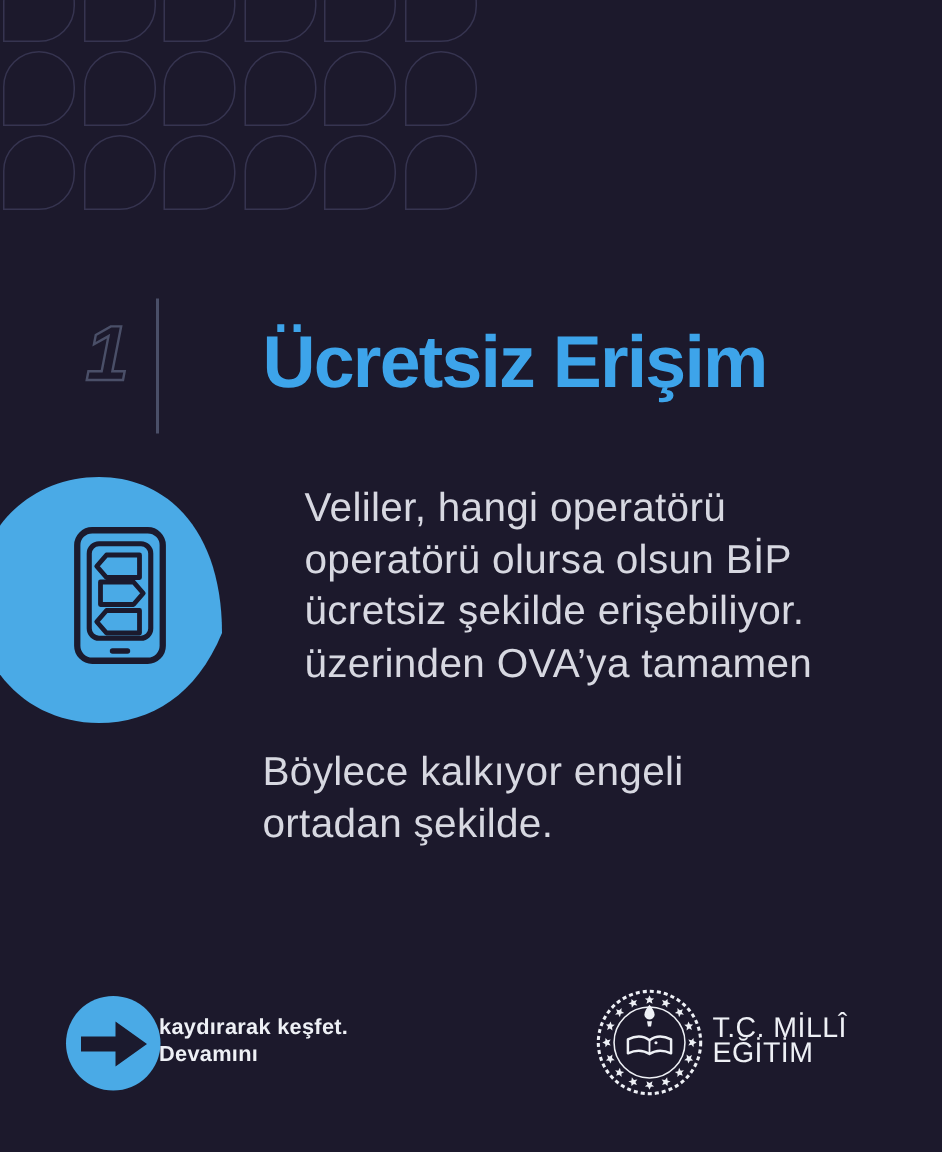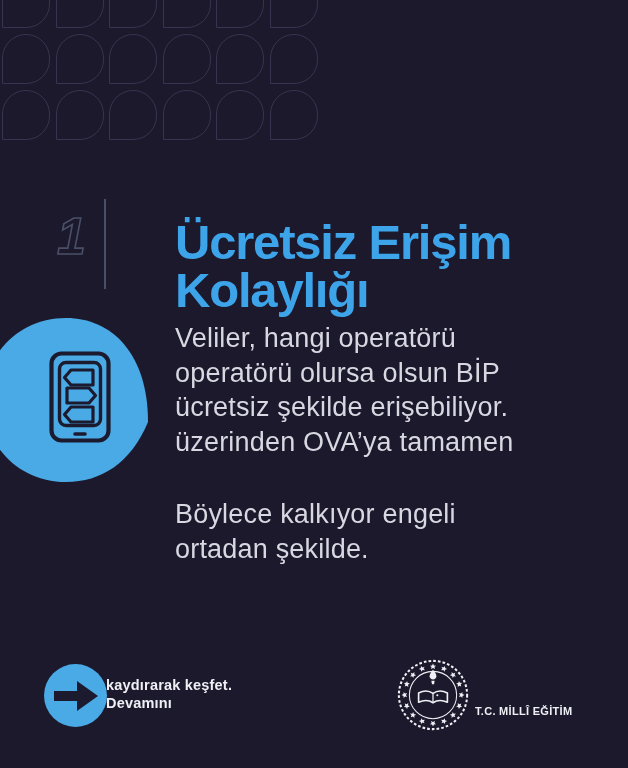--- a/index.html
+++ b/index.html
@@ -15,34 +15,34 @@
   
   .num{position:absolute;left:57px;top:210px;font-size:52px;font-style:italic;font-weight:700;
     color:transparent;-webkit-text-stroke:1.6px var(--muted-outline,#4a4f68);line-height:1;}
   .divider{position:absolute;left:104px;top:199px;width:2px;height:90px;background:var(--muted-outline,#4a4f68);}
   
   .title{position:absolute;left:175px;top:218px;font-size:49px;line-height:48px;font-weight:800;
     letter-spacing:-1.2px;color:var(--title-blue,#3da4ea);}
   
   .para{position:absolute;left:175px;font-size:27px;line-height:34.5px;letter-spacing:0.2px;
     color:var(--body-text,#d7d8e1);font-weight:400;}
-  .para1{top:321px;}
+  .para1{top:321px;margin-left:28px;}
   .para2{top:497px;}
   
   .blob{position:absolute;left:-18px;top:316px;width:170px;height:168px;}
   .phone{position:absolute;left:48px;top:350px;width:64px;height:94px;}
   
   .cta-circle{position:absolute;left:44px;top:664px;width:63px;height:63px;border-radius:50%;
     background:var(--accent-blue,#4aaae6);display:flex;align-items:center;justify-content:center;cursor:pointer;}
   .cta-text{position:absolute;left:106px;top:677px;font-size:14.5px;line-height:17.5px;font-weight:600;
     color:var(--white-text,#eef0f5);letter-spacing:0.2px;}
   
   .emblem{position:absolute;left:396px;top:658px;width:74px;height:74px;}
-  .ministry{position:absolute;left:475px;top:677px;font-size:11px;line-height:17px;font-weight:700;
-    color:var(--white-text,#eef0f5);letter-spacing:0.3px;margin-top:26px;}
+  .ministry{position:absolute;left:475px;top:677px;font-size:19px;line-height:17px;font-weight:400;
+    color:var(--white-text,#eef0f5);letter-spacing:0.3px;}
 </style>
 </head>
 <body>
 
 <div class="canvas">
 
   <div class="pattern">
       <div class="pat-shape" style="left: 0px; top: 0px;"></div>
       <div class="pat-shape" style="left: 53.5px; top: 0px;"></div>
       <div class="pat-shape" style="left: 107px; top: 0px;"></div>
@@ -61,21 +61,20 @@
       <div class="pat-shape" style="left: 160.5px; top: 112px;"></div>
       <div class="pat-shape" style="left: 214px; top: 112px;"></div>
       <div class="pat-shape" style="left: 267.5px; top: 112px;"></div>
     </div>
 
   <div class="num">1</div>
   <div class="divider"></div>
 
   <div class="title">
     <div>Ücretsiz Erişim</div>
-    <div>Kolaylığı</div>
   </div>
 
   <svg class="blob" viewBox="0 0 170 168" aria-hidden="true">
     <path d="M166,106 C166,38 130,2 84,2 C37,2 2,38 2,84 C2,130 37,166 84,166 C119,166 149,147 166,106 Z" fill="var(--accent-blue,#4aaae6)"></path>
   </svg>
   <svg class="phone" viewBox="0 0 64 94" aria-hidden="true" fill="none" stroke="var(--dark-ink,#1b1a2e)" stroke-linejoin="round" stroke-linecap="round">
     <rect x="3.5" y="3.5" width="57" height="87" rx="10" stroke-width="4.2"></rect>
     <rect x="11.5" y="12.5" width="41" height="63" rx="6.5" stroke-width="3.4"></rect>
     <path d="M23,20 L45,20 L45,35 L23,35 L16.5,27.5 Z" stroke-width="3.2"></path>
     <path d="M41,38 L19,38 L19,53 L41,53 L47.5,45.5 Z" stroke-width="3.2"></path>

